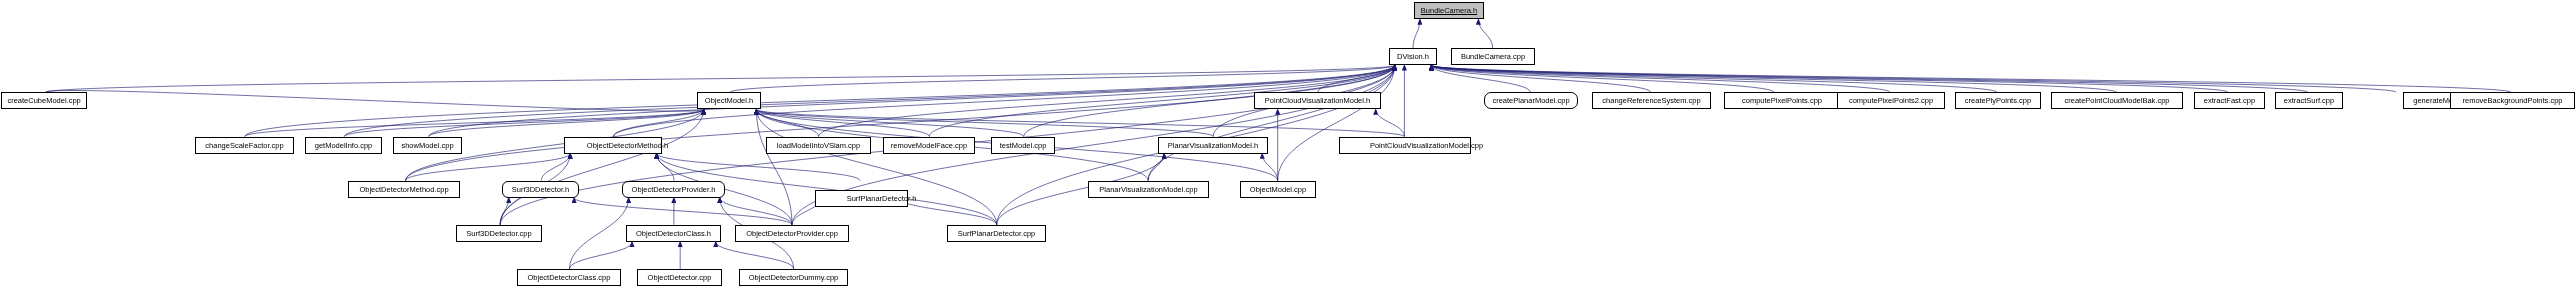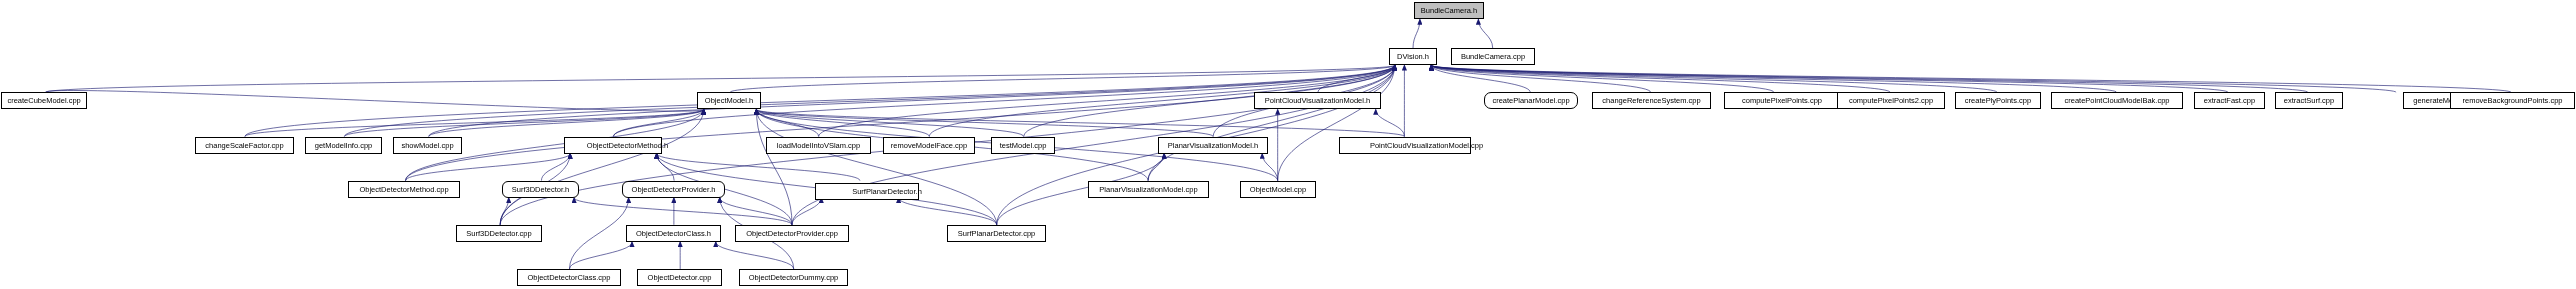--- a/index.html
+++ b/index.html
@@ -105,21 +105,21 @@
         <path d="M 1184 469 C 1184 447.4, 1184 442.6, 1184 422" class="edge" marker-end="url(#arrow)"></path>
         <path d="M 1382 469 C 1382 447.4, 1246 442.6, 1246 422" class="edge" marker-end="url(#arrow)"></path>
         <path d="M 2447 238 C 2447 216.4, 2397 211.6, 2397 191" class="edge" marker-end="url(#arrow)"></path>
         <path d="M 2226 315 C 2226 258.75, 2226 246.25, 2226 191" class="edge" marker-end="url(#arrow)"></path>
         <path d="M 2000 315 C 2000 293.4, 2028 288.6, 2028 268" class="edge" marker-end="url(#arrow)"></path>
         <path d="M 2226 315 C 2226 293.4, 2199 288.6, 2199 268" class="edge" marker-end="url(#arrow)"></path>
         <path d="M 1736 392 C 1736 335.75, 2028 323.25, 2028 268" class="edge" marker-end="url(#arrow)"></path>
       </g>
   </svg>
 
-<div class="node root" style="left: 1414px; top: 2.3px; width: 70px;">
+<div class="node root" style="left: 1414px; top: 2.3px; width: 70px; text-decoration: underline;">
       <span>BundleCamera.h</span>
     </div>
     <div class="node" style="left: 1389px; top: 48px; width: 48px;">
       <span>DVision.h</span>
     </div>
     <div class="node" style="left: 1451px; top: 48px; width: 84px;">
       <span>BundleCamera.cpp</span>
     </div>
     <div class="node" style="left: 1.1px; top: 92px; width: 86px;">
       <span>createCubeModel.cpp</span>
@@ -189,21 +189,21 @@
     </div>
     <div class="node" style="left: 348px; top: 181px; width: 112px;">
       <span>ObjectDetectorMethod.cpp</span>
     </div>
     <div class="node" style="left: 502px; top: 181px; width: 77px; border-radius: 6px;">
       <span>Surf3DDetector.h</span>
     </div>
     <div class="node" style="left: 622px; top: 181px; width: 103px; border-radius: 6px;">
       <span>ObjectDetectorProvider.h</span>
     </div>
-    <div class="node" style="left: 815px; top: 183px; width: 104px; padding-left: 40px;">
+    <div class="node" style="left: 815px; top: 190px; width: 93px; padding-left: 40px;">
       <span>SurfPlanarDetector.h</span>
     </div>
     <div class="node" style="left: 1088px; top: 181px; width: 121px;">
       <span>PlanarVisualizationModel.cpp</span>
     </div>
     <div class="node" style="left: 1240px; top: 181px; width: 76px;">
       <span>ObjectModel.cpp</span>
     </div>
     <div class="node" style="left: 456px; top: 225px; width: 86px;">
       <span>Surf3DDetector.cpp</span>

